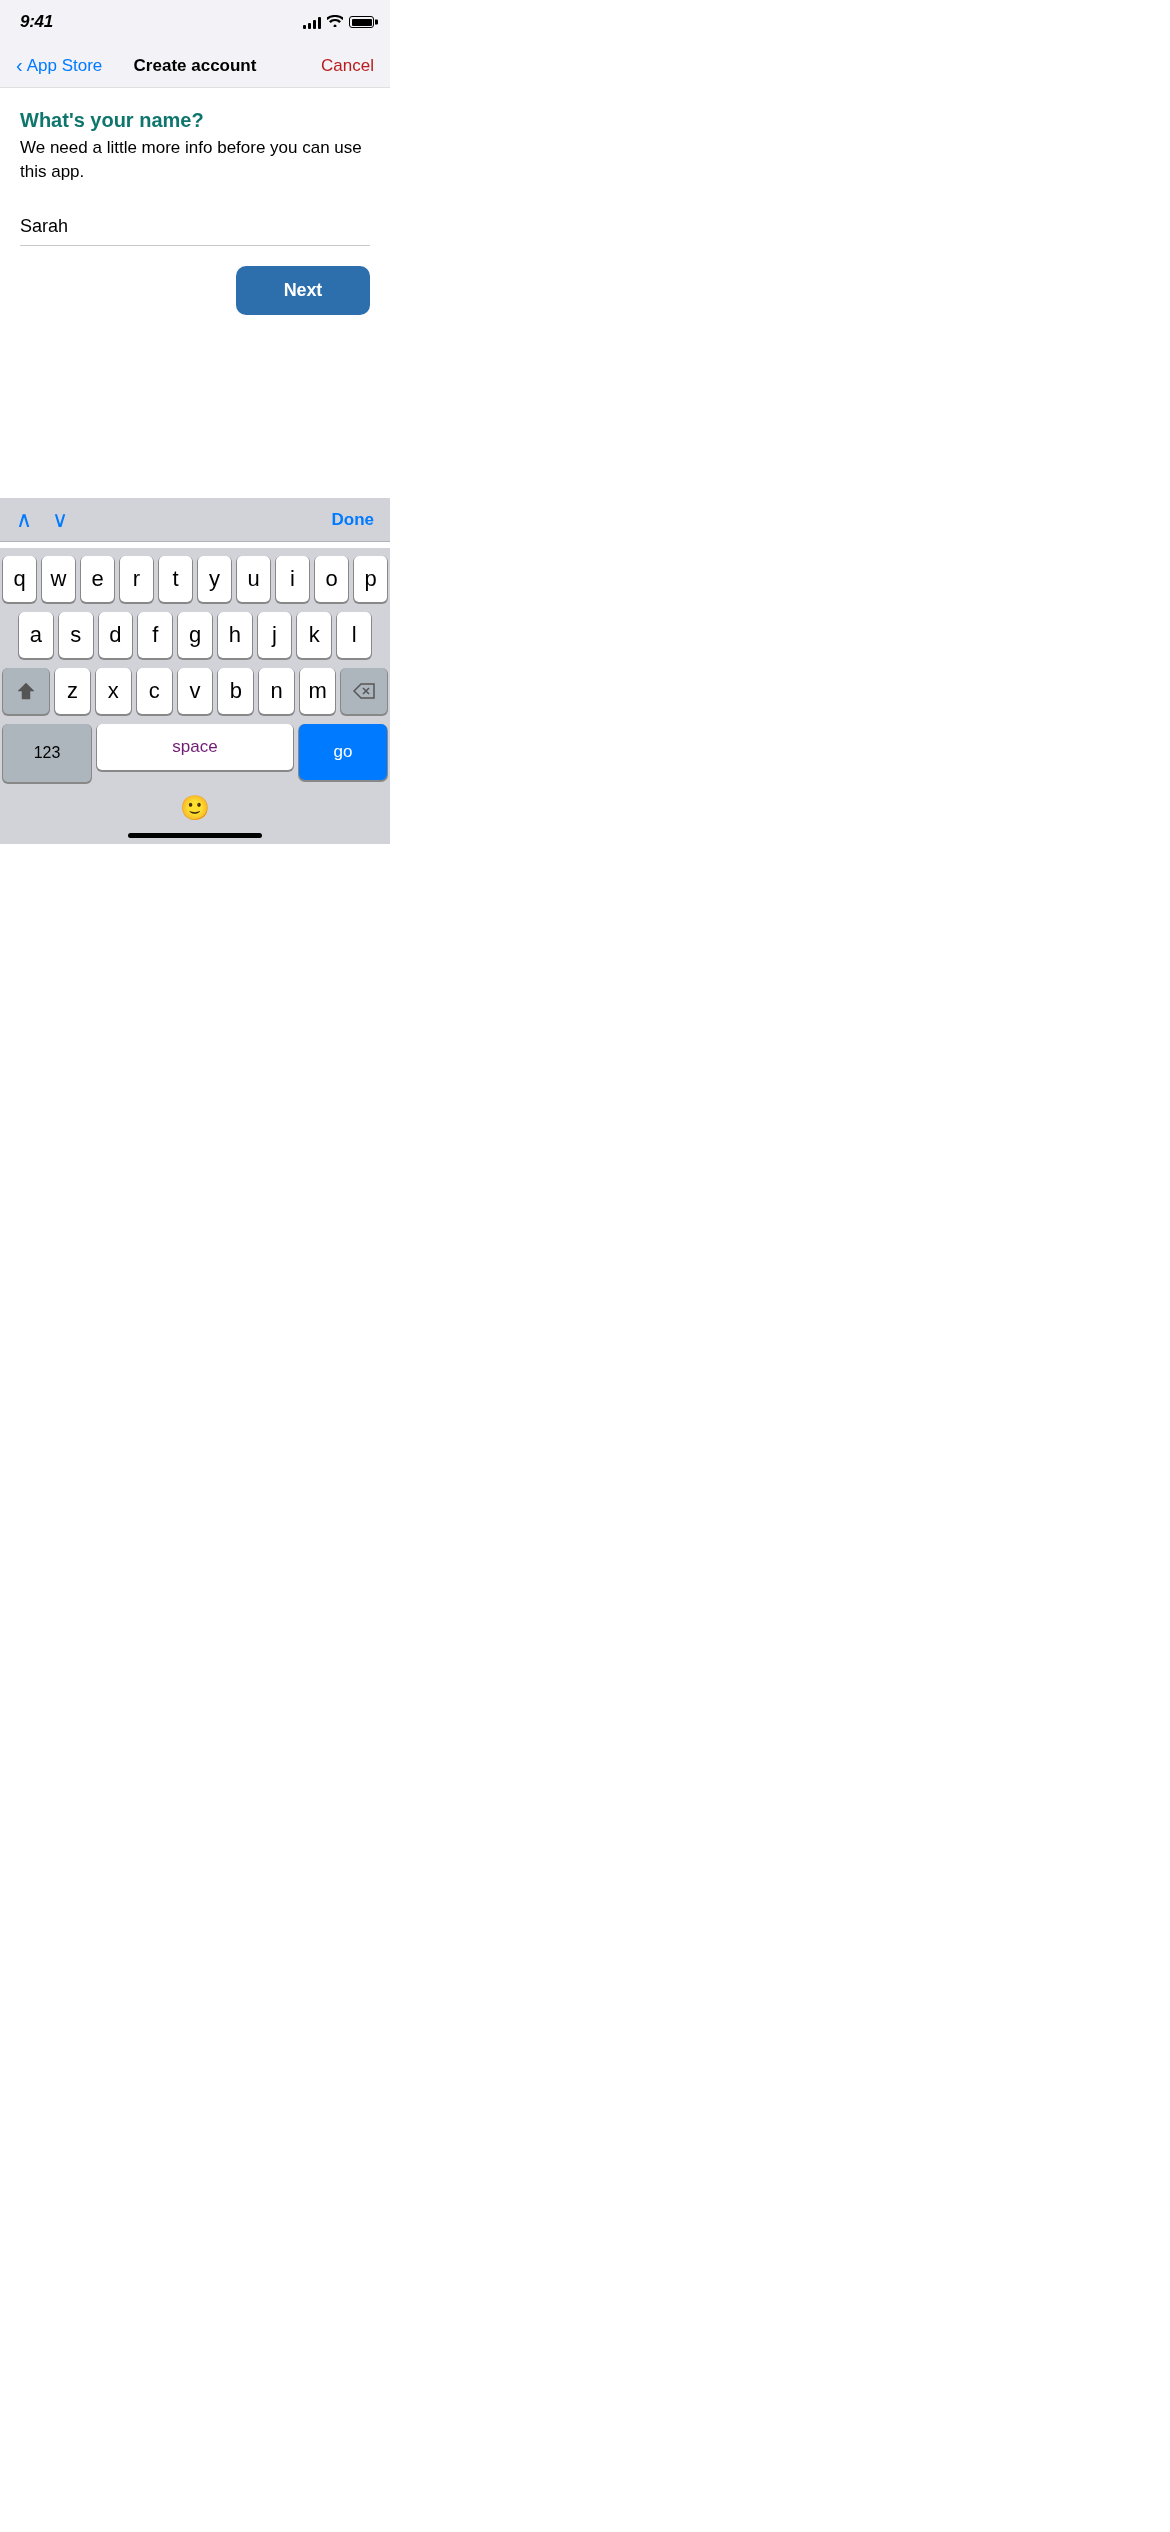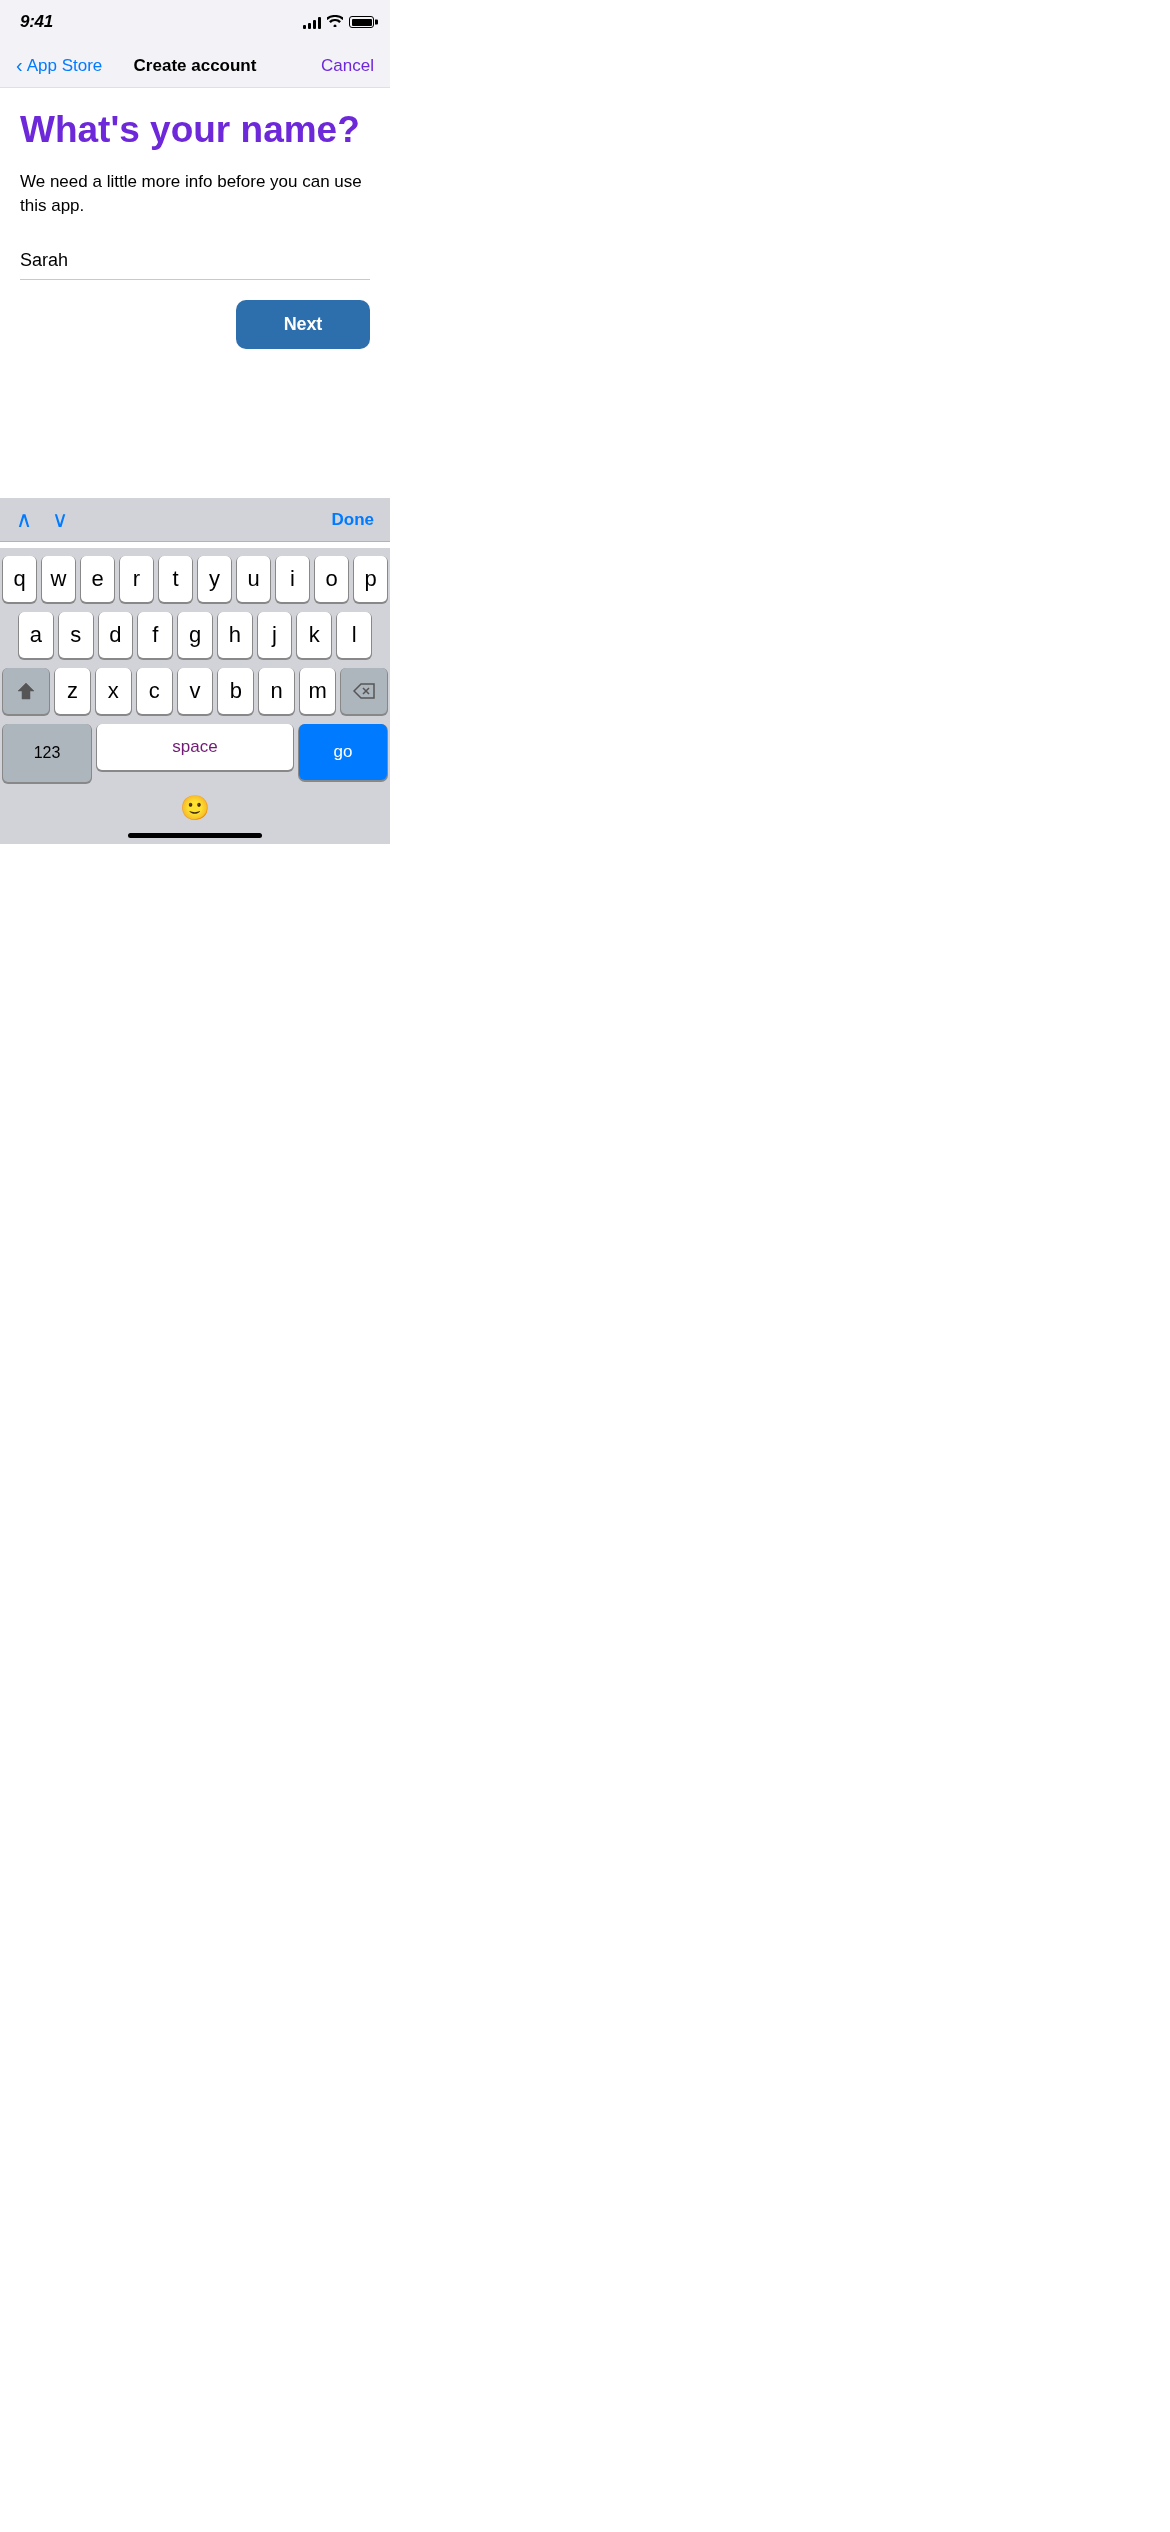--- a/index.html
+++ b/index.html
@@ -108,35 +108,35 @@
     }
     .nav-title {
       font-size: 17px;
       font-weight: 600;
       color: #000;
       position: absolute;
       left: 50%;
       transform: translateX(-50%);
     }
     .nav-cancel {
-      color: #6d28d9;
+      color: #b91c1c;
       font-size: 17px;
       cursor: pointer;
     }
 
     
     .form-area {
       background: #ffffff;
       padding: 20px 20px 0 20px;
     }
     .form-heading {
-      font-size: 37px;
+      font-size: 20px;
       font-weight: 700;
-      color: #6d28d9;
-      margin-bottom: 18px;
+      color: #0f766e;
+      margin-bottom: 4px;
       line-height: 1.2;
     }
     .form-subtext {
       font-size: 17px;
       color: #000;
       line-height: 1.4;
       margin-bottom: 24px;
     }
     .input-field {
       width: 100%;

